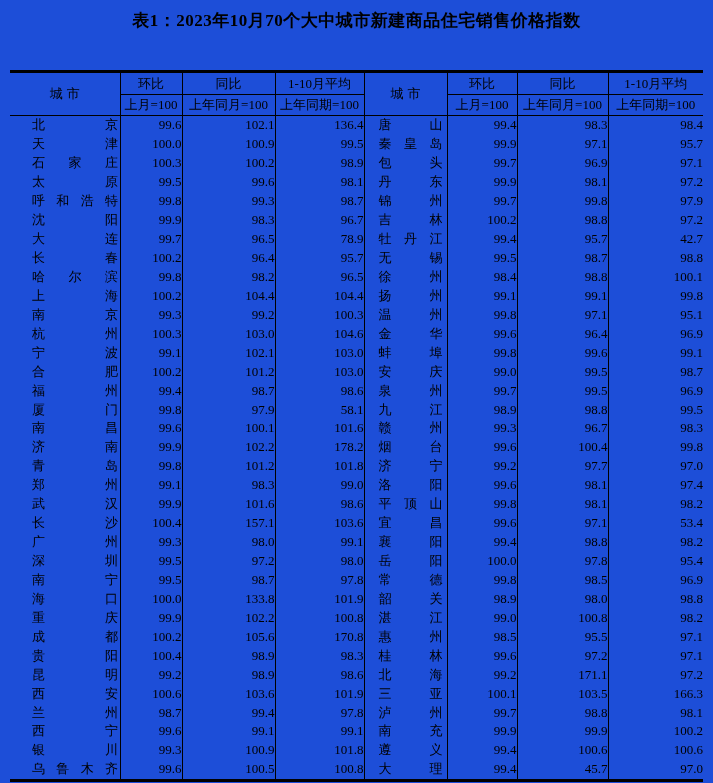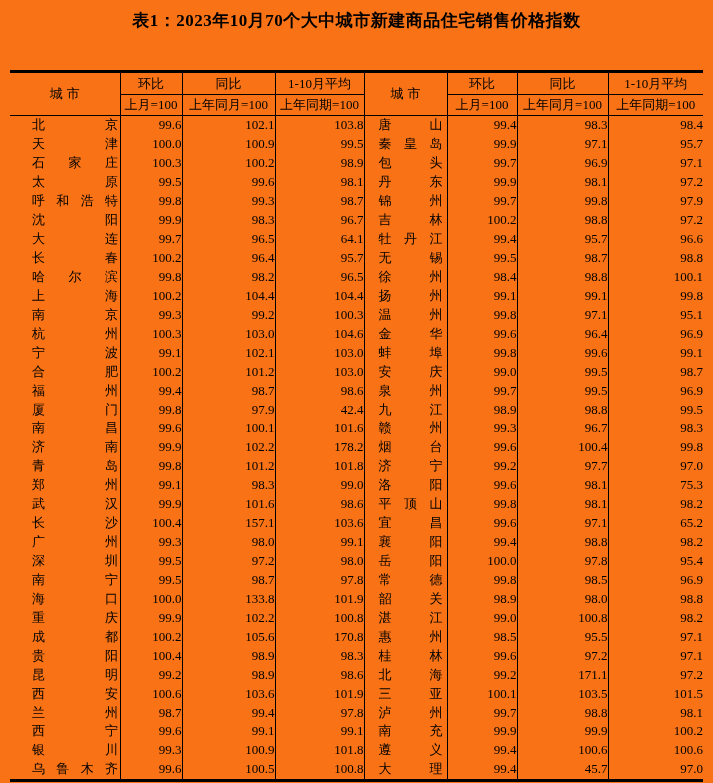--- a/index.html
+++ b/index.html
@@ -6,21 +6,21 @@
     margin: 0;
     padding: 0;
     background: #ffffff;
     color: #000000;
     font-family: "Liberation Serif", "DejaVu Serif", serif;
   }
   .page {
     position: relative;
     width: 713px;
     height: 783px;
-    background: #f97316;
+    background: #1d4ed8;
     overflow: hidden;
   }
   .title {
     padding-top: 9px;
     height: 24px;
     line-height: 24px;
     text-align: center;
     font-size: 17px;
     font-weight: bold;
     letter-spacing: 0.5px;
@@ -115,21 +115,21 @@
     <tbody id="table-body">
         <tr>
           <td class="city-cell left-half">
             <div class="city-box">
               <span>北</span>
               <span>京</span>
             </div>
           </td>
           <td class="num">99.6</td>
           <td class="num">102.1</td>
-          <td class="num">103.8</td>
+          <td class="num">136.4</td>
           <td class="city-cell right-half">
             <div class="city-box">
               <span>唐</span>
               <span>山</span>
             </div>
           </td>
           <td class="num">99.4</td>
           <td class="num">98.3</td>
           <td class="num last-col">98.4</td>
         </tr>
@@ -239,31 +239,31 @@
         </tr>
         <tr>
           <td class="city-cell left-half">
             <div class="city-box">
               <span>大</span>
               <span>连</span>
             </div>
           </td>
           <td class="num">99.7</td>
           <td class="num">96.5</td>
-          <td class="num">64.1</td>
+          <td class="num">78.9</td>
           <td class="city-cell right-half">
             <div class="city-box">
               <span>牡</span>
               <span>丹</span>
               <span>江</span>
             </div>
           </td>
           <td class="num">99.4</td>
           <td class="num">95.7</td>
-          <td class="num last-col">96.6</td>
+          <td class="num last-col">42.7</td>
         </tr>
         <tr>
           <td class="city-cell left-half">
             <div class="city-box">
               <span>长</span>
               <span>春</span>
             </div>
           </td>
           <td class="num">100.2</td>
           <td class="num">96.4</td>
@@ -421,21 +421,21 @@
         </tr>
         <tr>
           <td class="city-cell left-half">
             <div class="city-box">
               <span>厦</span>
               <span>门</span>
             </div>
           </td>
           <td class="num">99.8</td>
           <td class="num">97.9</td>
-          <td class="num">42.4</td>
+          <td class="num">58.1</td>
           <td class="city-cell right-half">
             <div class="city-box">
               <span>九</span>
               <span>江</span>
             </div>
           </td>
           <td class="num">98.9</td>
           <td class="num">98.8</td>
           <td class="num last-col">99.5</td>
         </tr>
@@ -510,21 +510,21 @@
           <td class="num">98.3</td>
           <td class="num">99.0</td>
           <td class="city-cell right-half">
             <div class="city-box">
               <span>洛</span>
               <span>阳</span>
             </div>
           </td>
           <td class="num">99.6</td>
           <td class="num">98.1</td>
-          <td class="num last-col">75.3</td>
+          <td class="num last-col">97.4</td>
         </tr>
         <tr>
           <td class="city-cell left-half">
             <div class="city-box">
               <span>武</span>
               <span>汉</span>
             </div>
           </td>
           <td class="num">99.9</td>
           <td class="num">101.6</td>
@@ -551,21 +551,21 @@
           <td class="num">157.1</td>
           <td class="num">103.6</td>
           <td class="city-cell right-half">
             <div class="city-box">
               <span>宜</span>
               <span>昌</span>
             </div>
           </td>
           <td class="num">99.6</td>
           <td class="num">97.1</td>
-          <td class="num last-col">65.2</td>
+          <td class="num last-col">53.4</td>
         </tr>
         <tr>
           <td class="city-cell left-half">
             <div class="city-box">
               <span>广</span>
               <span>州</span>
             </div>
           </td>
           <td class="num">99.3</td>
           <td class="num">98.0</td>
@@ -731,21 +731,21 @@
           <td class="num">103.6</td>
           <td class="num">101.9</td>
           <td class="city-cell right-half">
             <div class="city-box">
               <span>三</span>
               <span>亚</span>
             </div>
           </td>
           <td class="num">100.1</td>
           <td class="num">103.5</td>
-          <td class="num last-col">101.5</td>
+          <td class="num last-col">166.3</td>
         </tr>
         <tr>
           <td class="city-cell left-half">
             <div class="city-box">
               <span>兰</span>
               <span>州</span>
             </div>
           </td>
           <td class="num">98.7</td>
           <td class="num">99.4</td>

